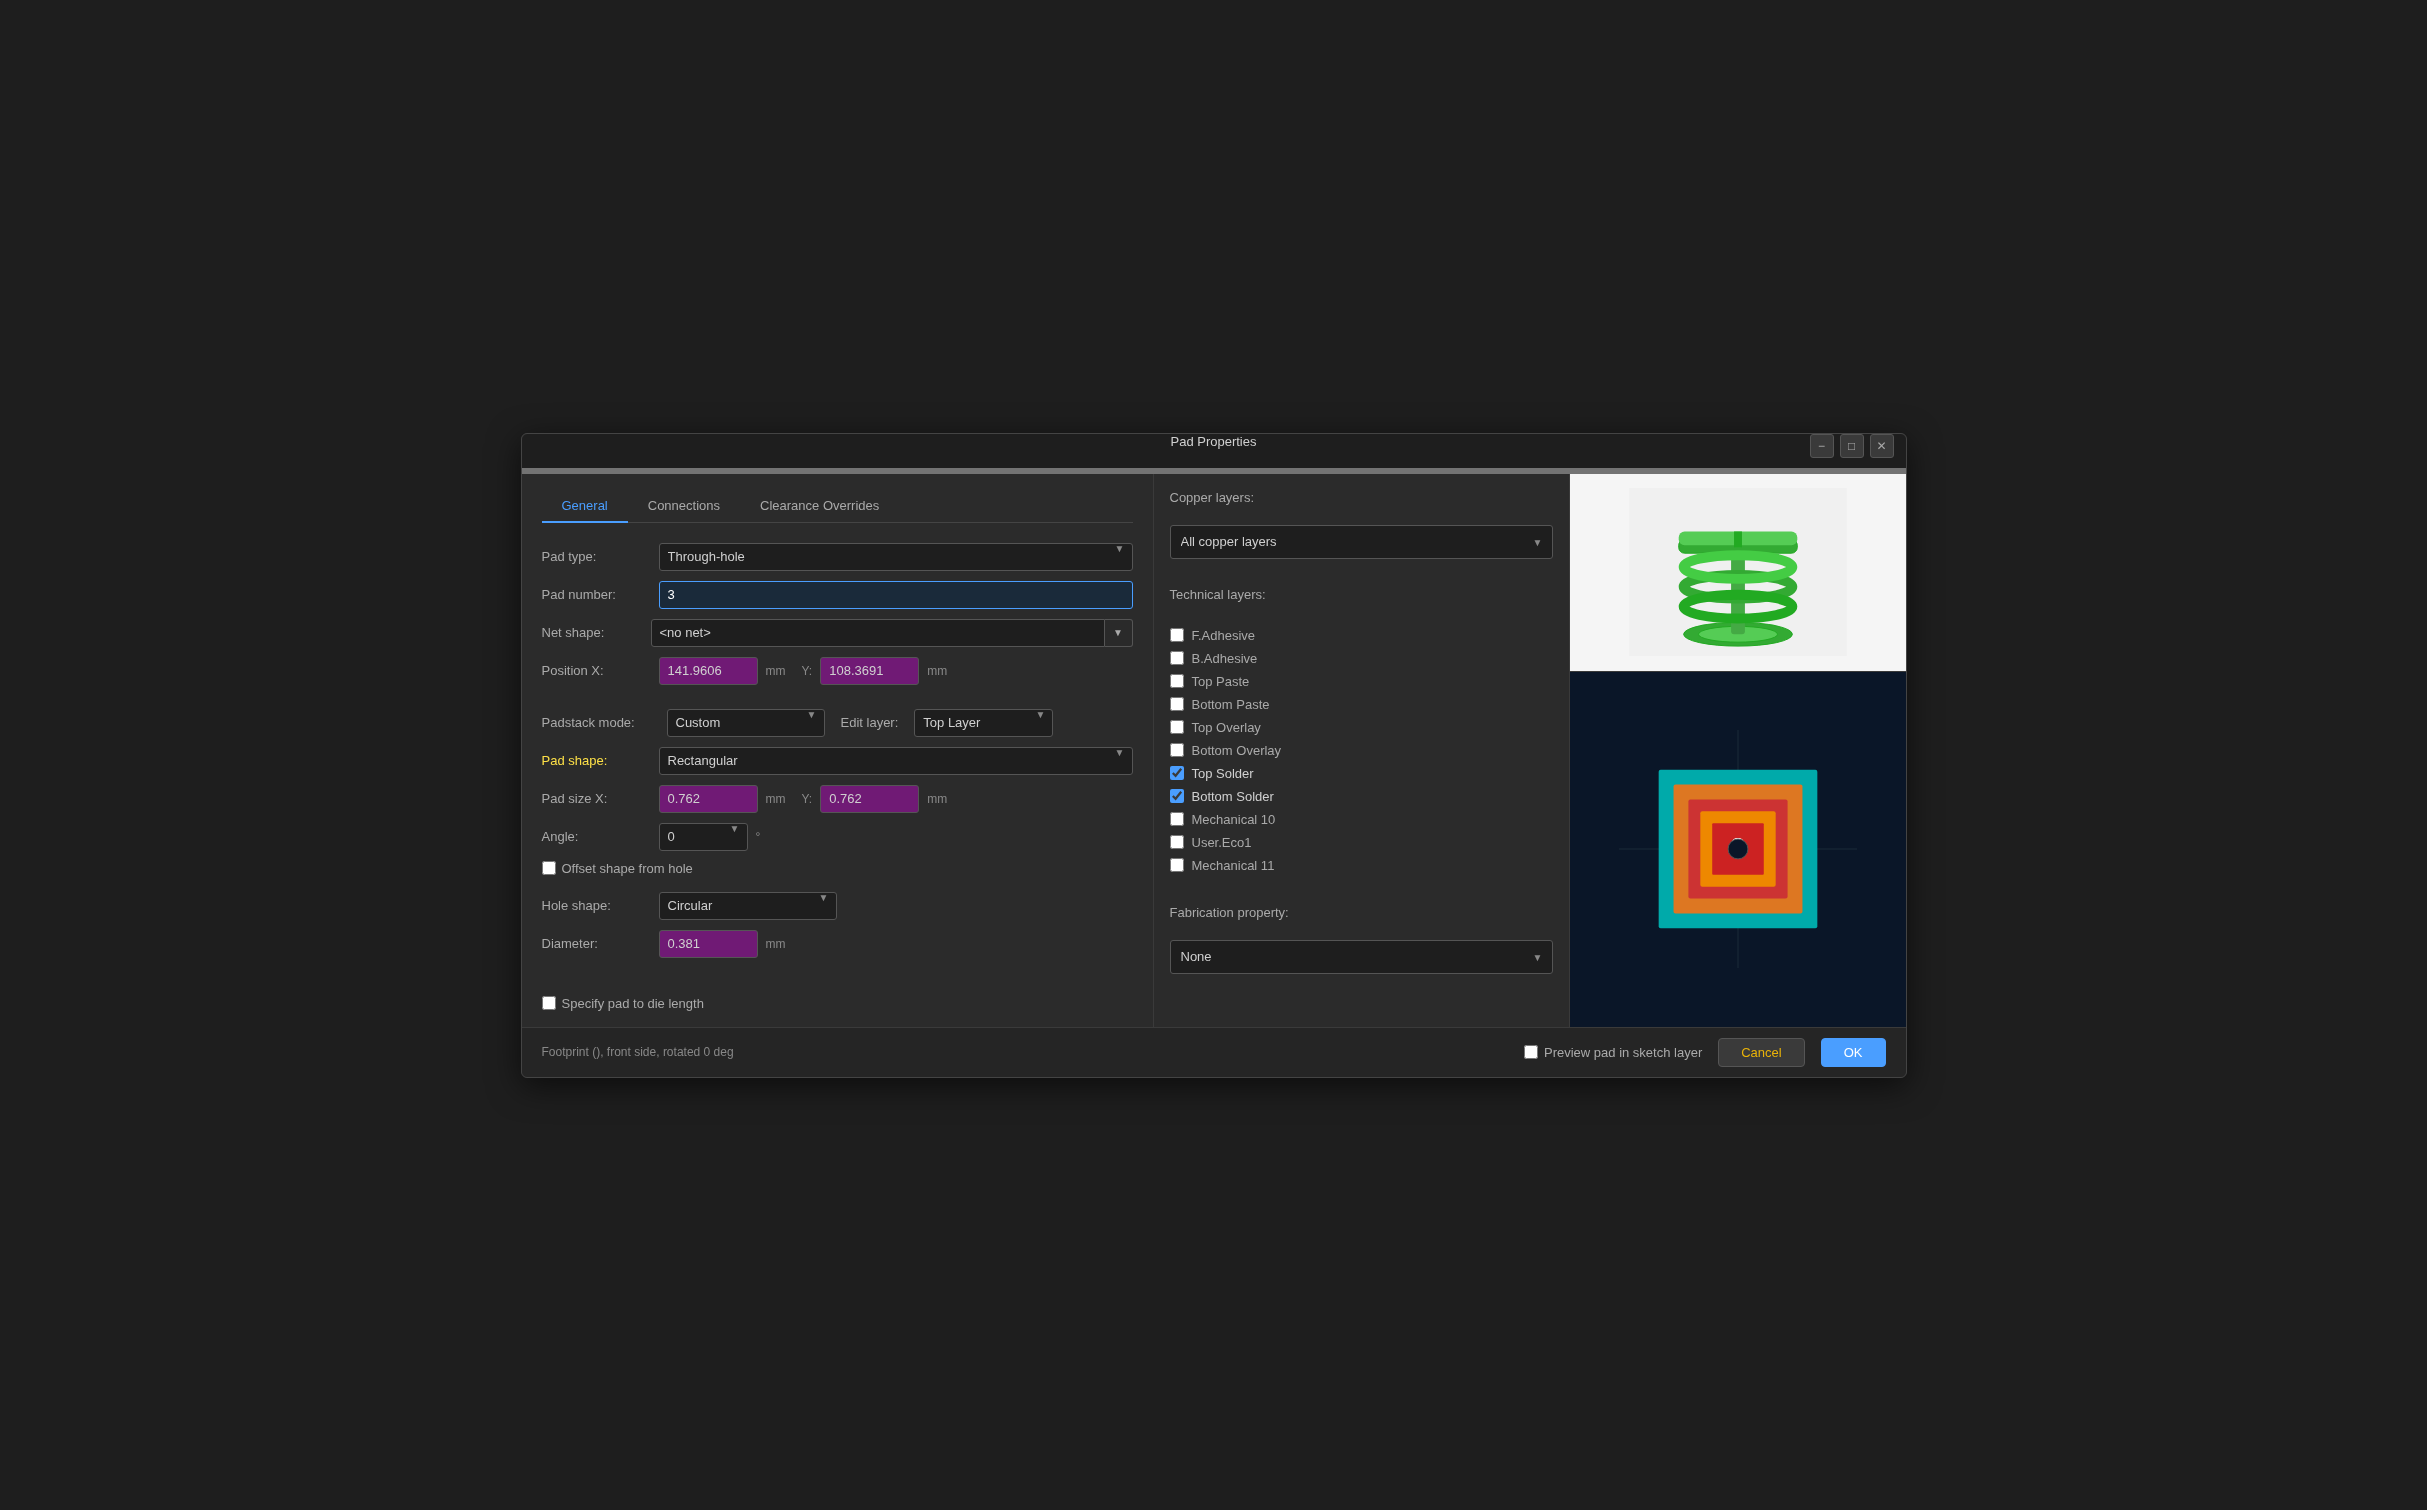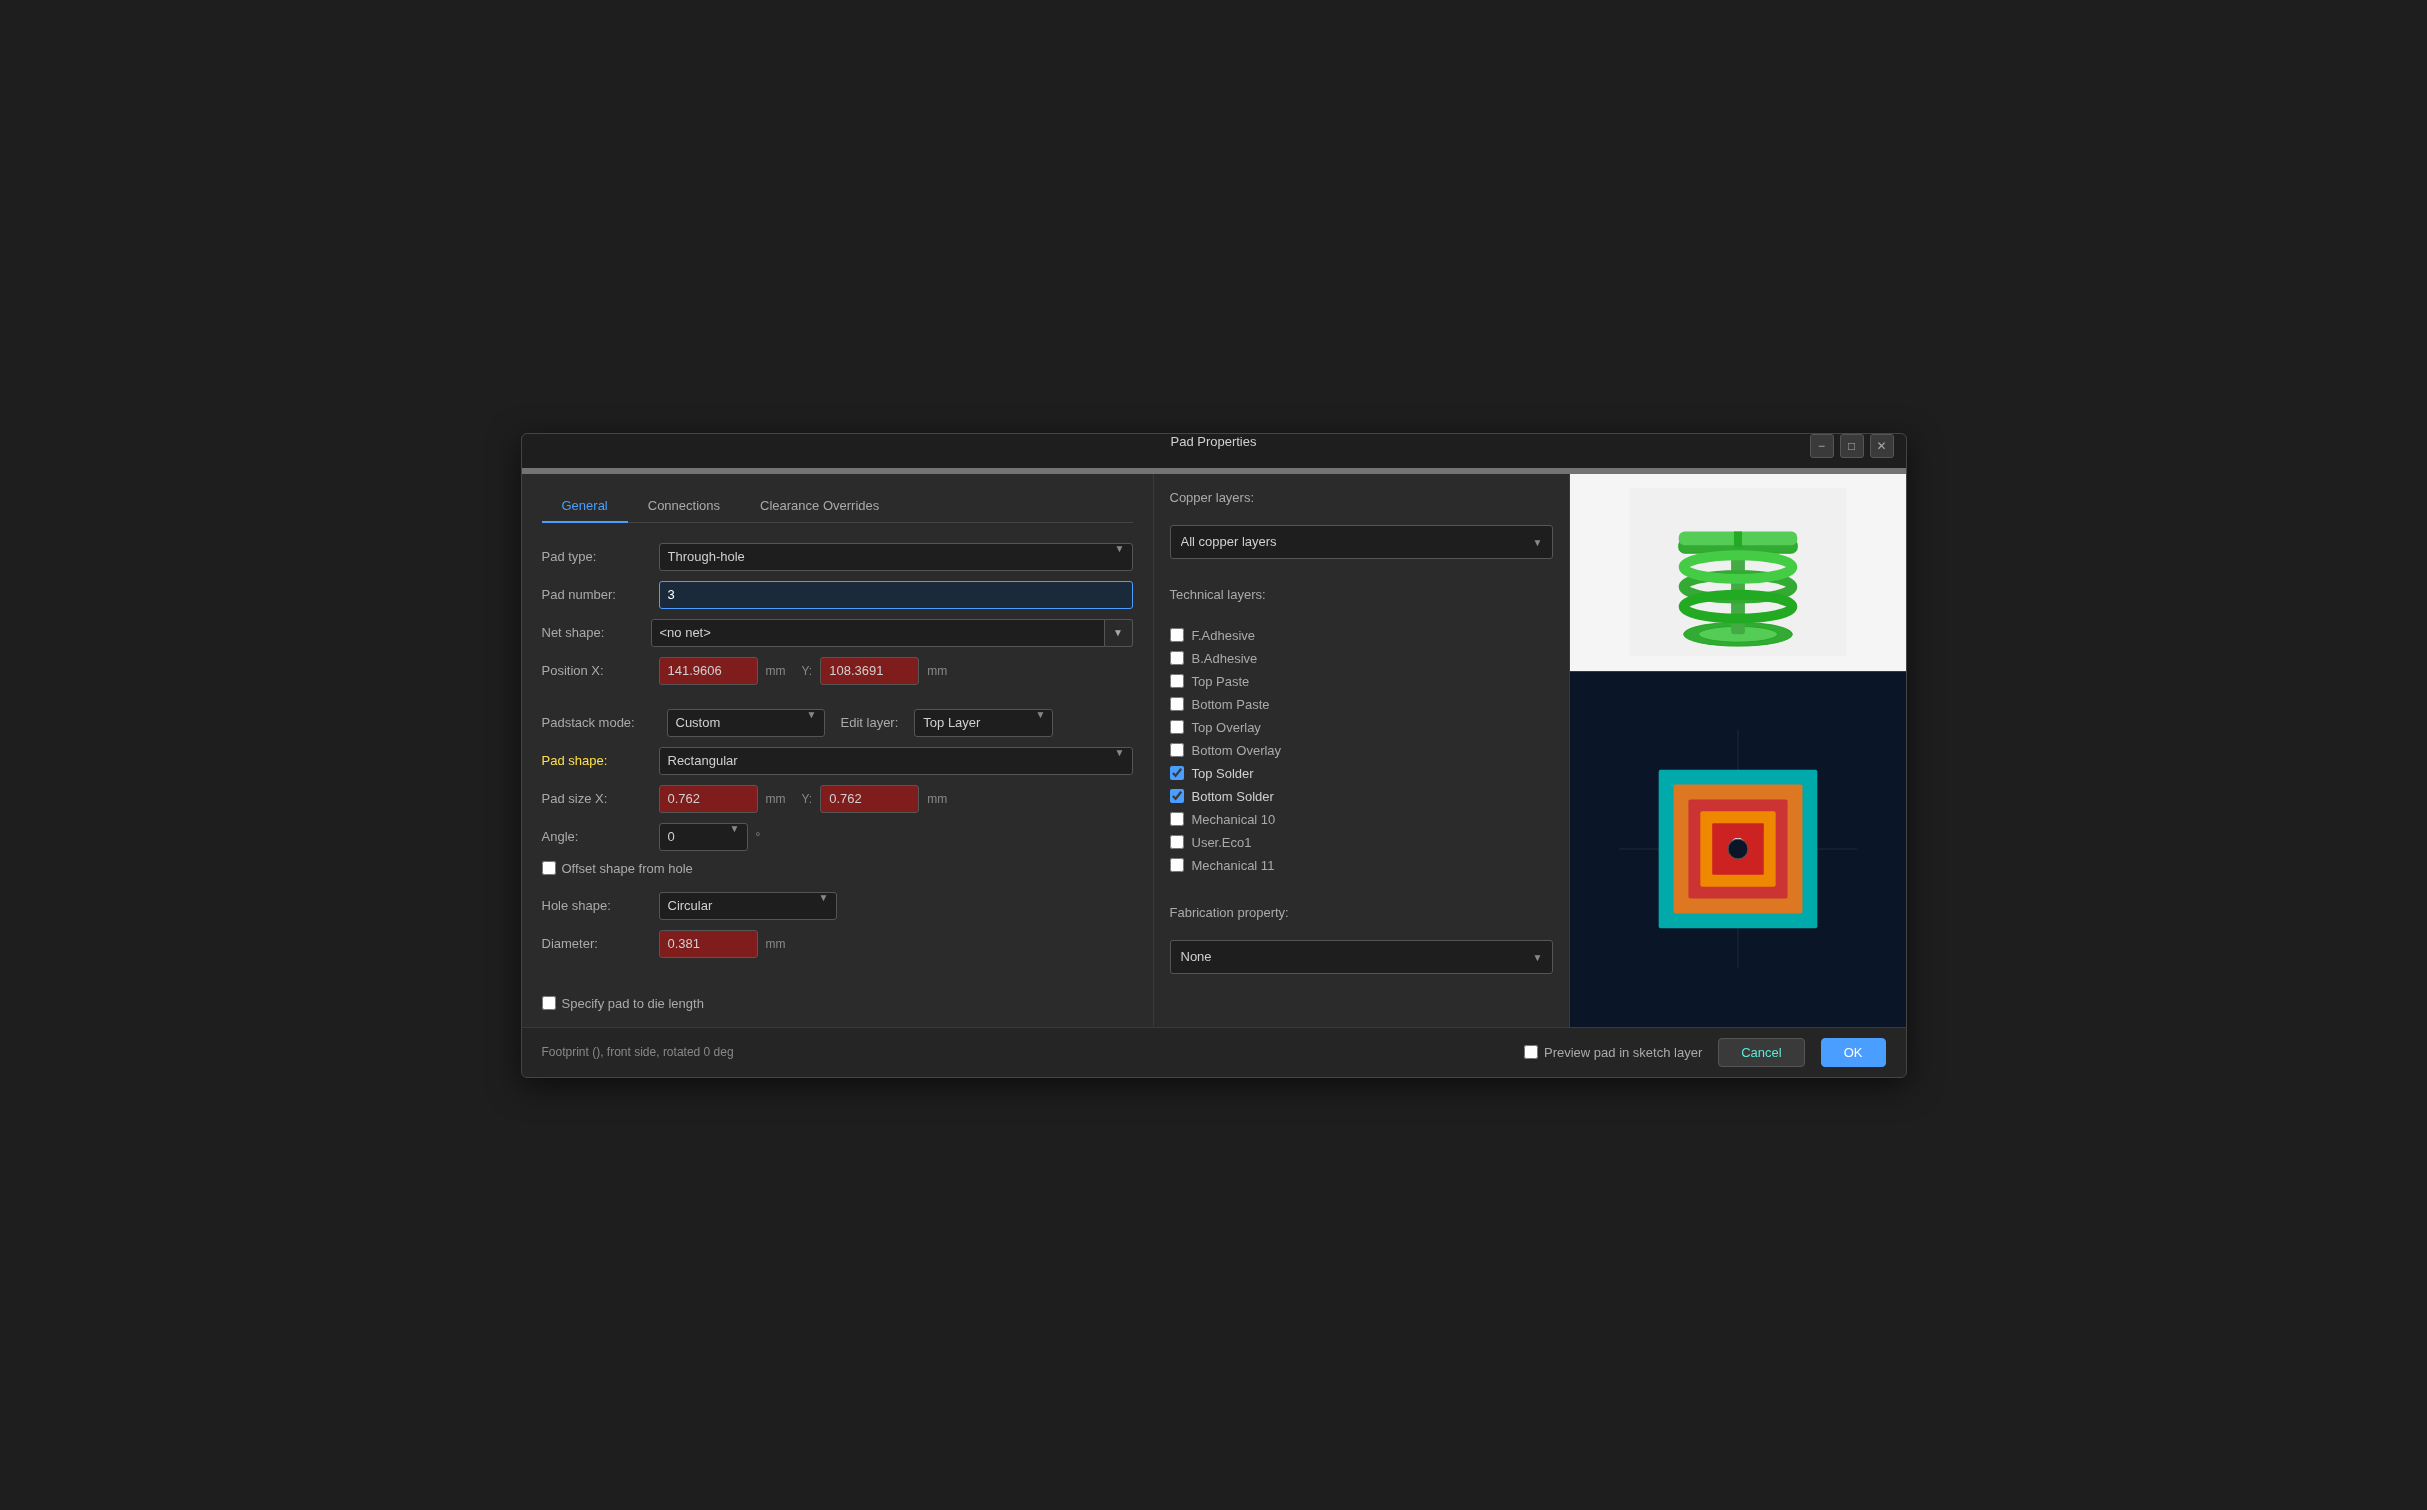--- a/index.html
+++ b/index.html
@@ -173,21 +173,21 @@
       font-size: 10px;
     }
     .pos-row {
       display: flex;
       align-items: center;
       margin-bottom: 10px;
       gap: 8px;
     }
     .pos-label { color: #aaa; min-width: 109px; }
     .pos-val {
-      background: #7f1d1d;
+      background: #701a75;
       border: 1px solid #555;
       border-radius: 3px;
       color: #d0d0d0;
       padding: 4px 8px;
       font-size: 13px;
       height: 28px;
       width: 99px;
     }
     .unit-label { color: #888; font-size: 12px; }
     .separator { height: 14px; }
@@ -384,21 +384,21 @@
       color: #aaa;
       cursor: pointer;
       font-size: 13px;
     }
     .btn {
       padding: 6px 22px;
       border-radius: 4px;
       border: 1px solid #555;
       font-size: 13px;
       cursor: pointer;
-      color: #5eead4;
+      color: #eab308;
     }
     .btn-cancel {
       background: #3a3a3a;
     }
     .btn-ok {
       background: #4a9eff;
       border-color: #4a9eff;
       color: #fff;
       font-weight: 500;
     }

